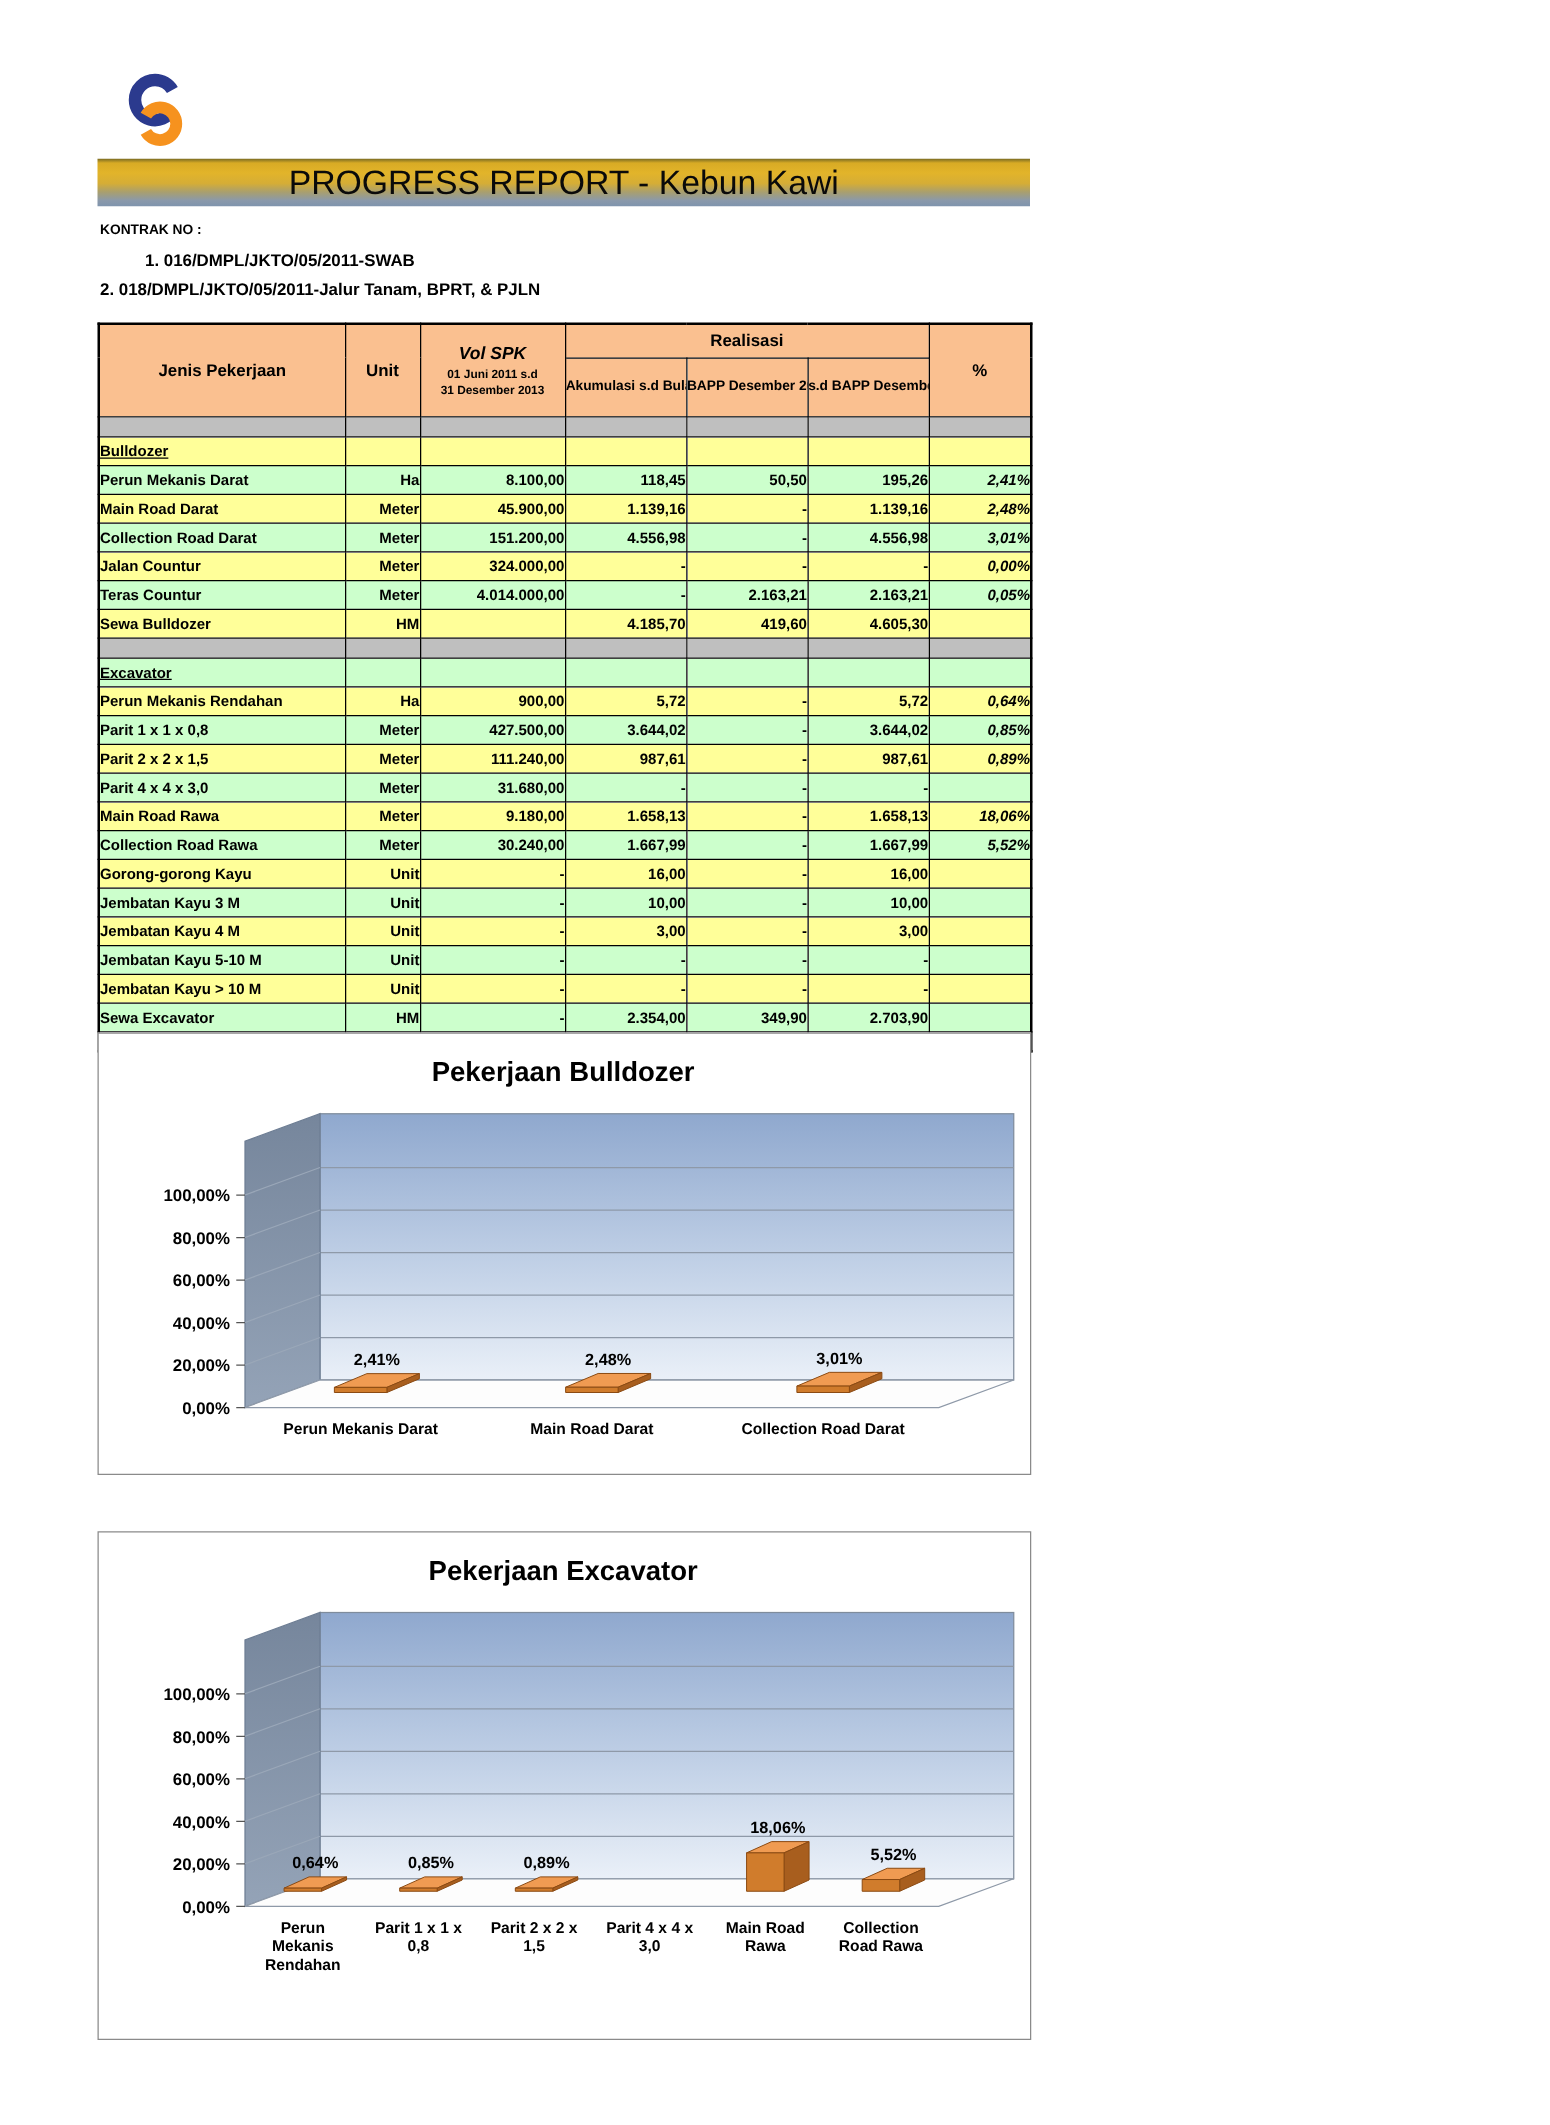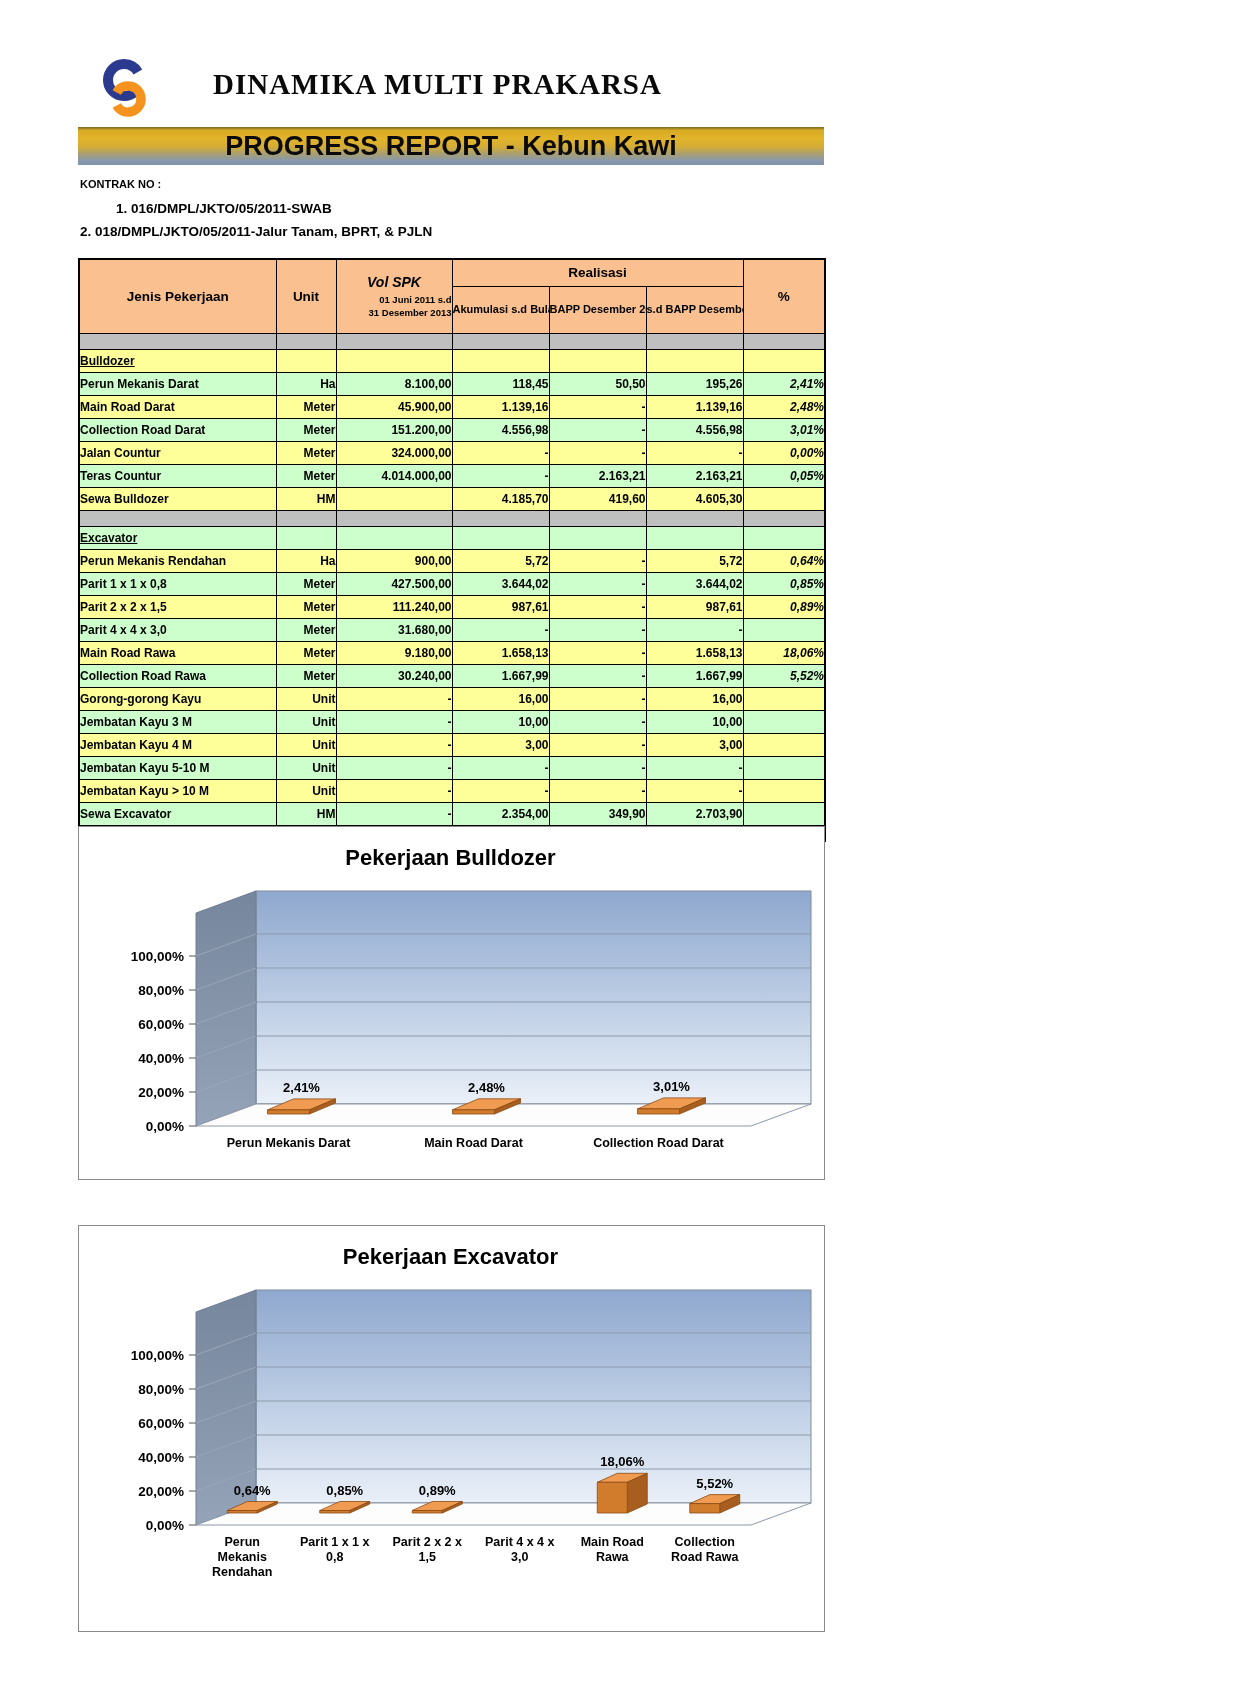--- a/index.html
+++ b/index.html
@@ -6,37 +6,37 @@
   #page{position:relative;width:1240px;height:1700px;background:#ffffff;overflow:hidden;
         font-family:"Liberation Sans",sans-serif;color:#000;}
   .abs{position:absolute;}
 
   
   #company-name{left:213px;top:68px;font-family:"Liberation Serif",serif;
     font-weight:bold;font-size:29px;letter-spacing:1px;color:#0a0a0a;}
   #banner{left:78px;top:127px;width:746px;height:38px;text-align:center;
     background:linear-gradient(180deg,#7a6b22 0%,#d8ab25 9%,#e2b42a 30%,#d5ad36 52%,
                #a99f6e 70%,#8a99ab 88%,#7f94ad 100%);}
-  #banner-title{font-weight:bold;font-size:27px;line-height:38px;color:#0a0a0a;}
+  #banner-title{font-weight:normal;font-size:27px;line-height:38px;color:#0a0a0a;}
 
   
   #kontrak-label{left:80px;top:178px;font-weight:bold;font-size:11px;}
   .kontrak-line{left:80px;font-weight:bold;font-size:13.5px;}
 
   
   #table-anchor{left:78px;top:258px;}
   table.report{border-collapse:collapse;table-layout:fixed;width:746px;
     font-family:"Liberation Sans",sans-serif;font-weight:bold;font-size:12px;color:#000;
     border:2px solid #000;}
   table.report td,table.report th{border:1px solid #000;overflow:hidden;white-space:nowrap;padding:0;}
   table.report th{background:#FAC090;font-weight:bold;vertical-align:middle;}
   th.h-main{font-size:13.5px;}
   th.h-sub{font-size:11px;line-height:1.3;white-space:pre-line;}
   .vol-top{font-size:14px;margin-top:2px;font-style:italic;}
-  .vol-period{font-size:9.5px;line-height:1.35;white-space:pre-line;margin-top:4px;text-align:right;}
+  .vol-period{font-size:9.5px;line-height:1.35;white-space:pre-line;margin-top:4px;}
   tr.row-yellow td{background:#FFFF99;}
   tr.row-green td{background:#CCFFCC;}
   tr.row-gray td{background:#BFBFBF;}
   tr.row-gray{height:16px;}
   tbody tr.data-row{height:23px;}
   thead tr.hr1{height:27px;}
   thead tr.hr2{height:47px;}
   td.lbl{text-align:left;padding-left:4px;}
   td.unit{text-align:right;}
   td.num{text-align:right;padding-right:5px;}
@@ -54,21 +54,20 @@
 
 <div id="page">
 
   <div class="abs" style="left:92px;top:56px;width:62px;height:64px;">
     <svg width="62" height="64" viewBox="0 0 62 64">
       <path d="M45.9,16 A16,16 0 0 0 32,8 A16,16 0 0 0 16,24 A16,16 0 0 0 45.9,32" fill="none" stroke="#2B3A8E" stroke-width="10"></path>
       <path d="M24.7,36.5 A13,13 0 0 1 49,43 A13,13 0 0 1 24.7,49.5" fill="none" stroke="#F6921E" stroke-width="9.5"></path>
     </svg>
   </div>
 
-  <div class="abs" id="company-name">DINAMIKA MULTI PRAKARSA</div>
 
   <div class="abs" id="banner">
     <div id="banner-title">PROGRESS REPORT - Kebun Kawi</div>
   </div>
 
   <div class="abs" id="kontrak-label">KONTRAK NO :</div>
   <div class="abs kontrak-line" style="top:201px;margin-left:36px;">1. 016/DMPL/JKTO/05/2011-SWAB</div>
   <div class="abs kontrak-line" style="top:224px;">2. 018/DMPL/JKTO/05/2011-Jalur Tanam, BPRT, &amp; PJLN</div>
 
   <div class="abs" id="table-anchor">

